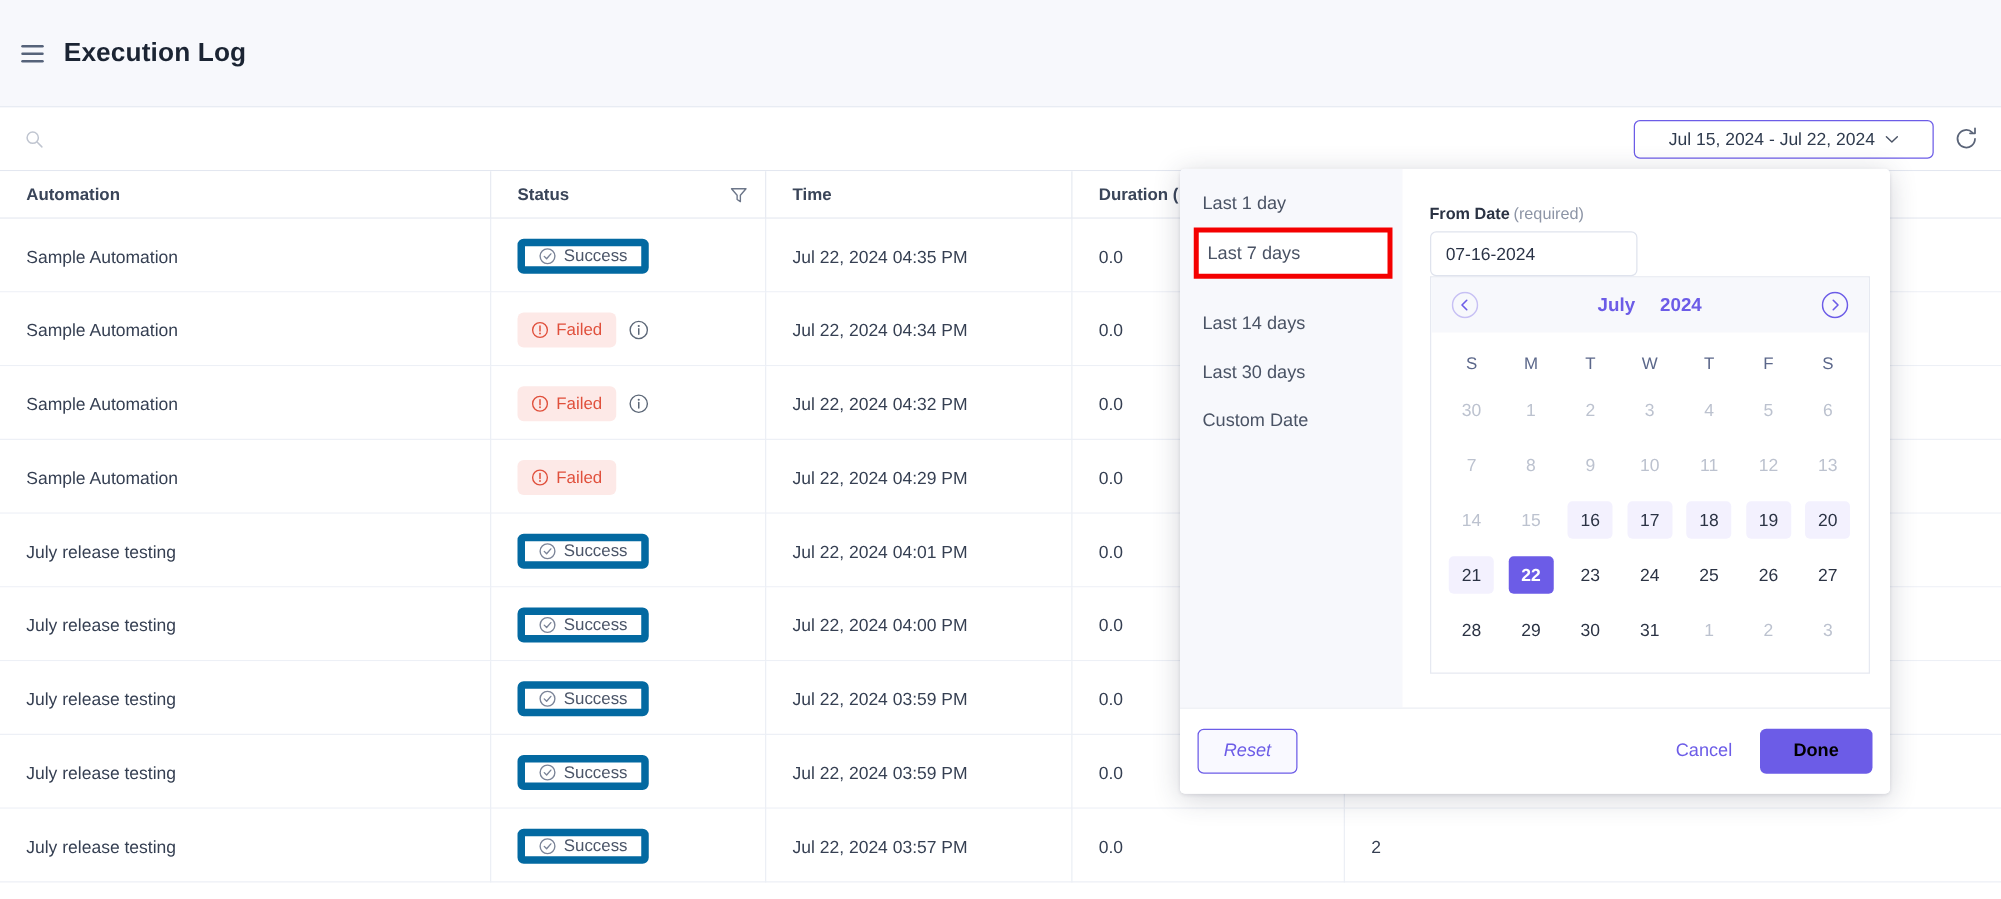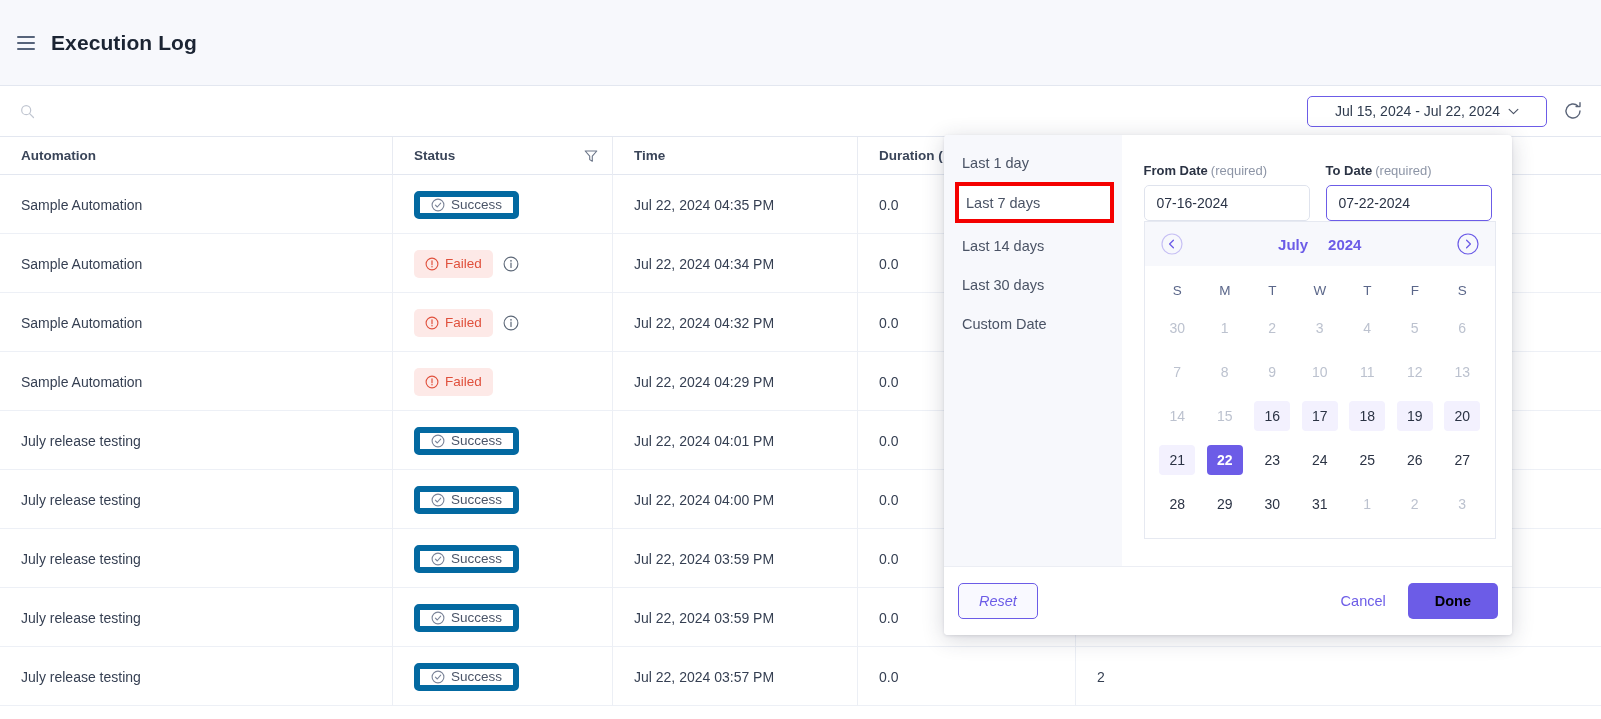--- a/index.html
+++ b/index.html
@@ -100,21 +100,21 @@
     display: flex; flex-direction: column; overflow: hidden;
     z-index: 50;
   }
   .pop-body { display: flex; flex: 1; min-height: 0; gap: 12px; }
   .presets { width: 202px; background: #f7f8fc; padding-top: 8px; }
   .preset {
     height: 39px; display: flex; align-items: center; padding-left: 18px;
     font-size: 14.5px; color: #4a5365; cursor: pointer;
   }
   .preset.highlight {
-    background: #ffffff; border: 4px solid #f40000; margin: 0 8px 3px 11px;
+    background: #ffffff; border: 4px solid #f40000; margin: 0 8px 16px 11px;
     padding-left: 7px; height: 41px;
   }
   .cal-side { flex: 1; padding: 28px 16px 0 10px; }
   .field-row { display: flex; gap: 16px; }
   .field { width: 166px; }
   .field-label { font-size: 13px; color: #2b3344; font-weight: bold; margin-bottom: 7px; white-space: nowrap; }
   .field-label span { font-weight: normal; color: #8d95a6; margin-left: 3px; }
   .field-input {
     width: 100%; height: 36px; border: 1px solid #dfe3ed; border-radius: 5px;
     padding: 0 12px; font-size: 14px; color: #2a3346; outline: none;
@@ -384,26 +384,20 @@
         </div>
 
       <div class="cal-side">
         <div class="field-row">
           <div class="field">
             <div class="field-label">
               <b>From Date</b><span>(required)</span>
             </div>
             <input class="field-input" value="07-16-2024" style="">
           </div>
-          <div class="field">
-            <div class="field-label">
-              <b>To Date</b><span>(required)</span>
-            </div>
-            <input class="field-input focused" value="07-22-2024" style="">
-          </div>
         </div>
 
         <div class="calendar">
           <div class="cal-head">
             <svg class="navbtn" viewBox="0 0 22 22">
               <circle cx="11" cy="11" r="10" fill="none" stroke="#c7c0f4" stroke-width="1.2"></circle>
               <polyline points="12.4,7.2 8.6,11 12.4,14.8" fill="none" stroke="#6c5ce7" stroke-width="1.3" stroke-linecap="round" stroke-linejoin="round"></polyline>
             </svg>
             <div class="cal-my">
               <span>July</span>

